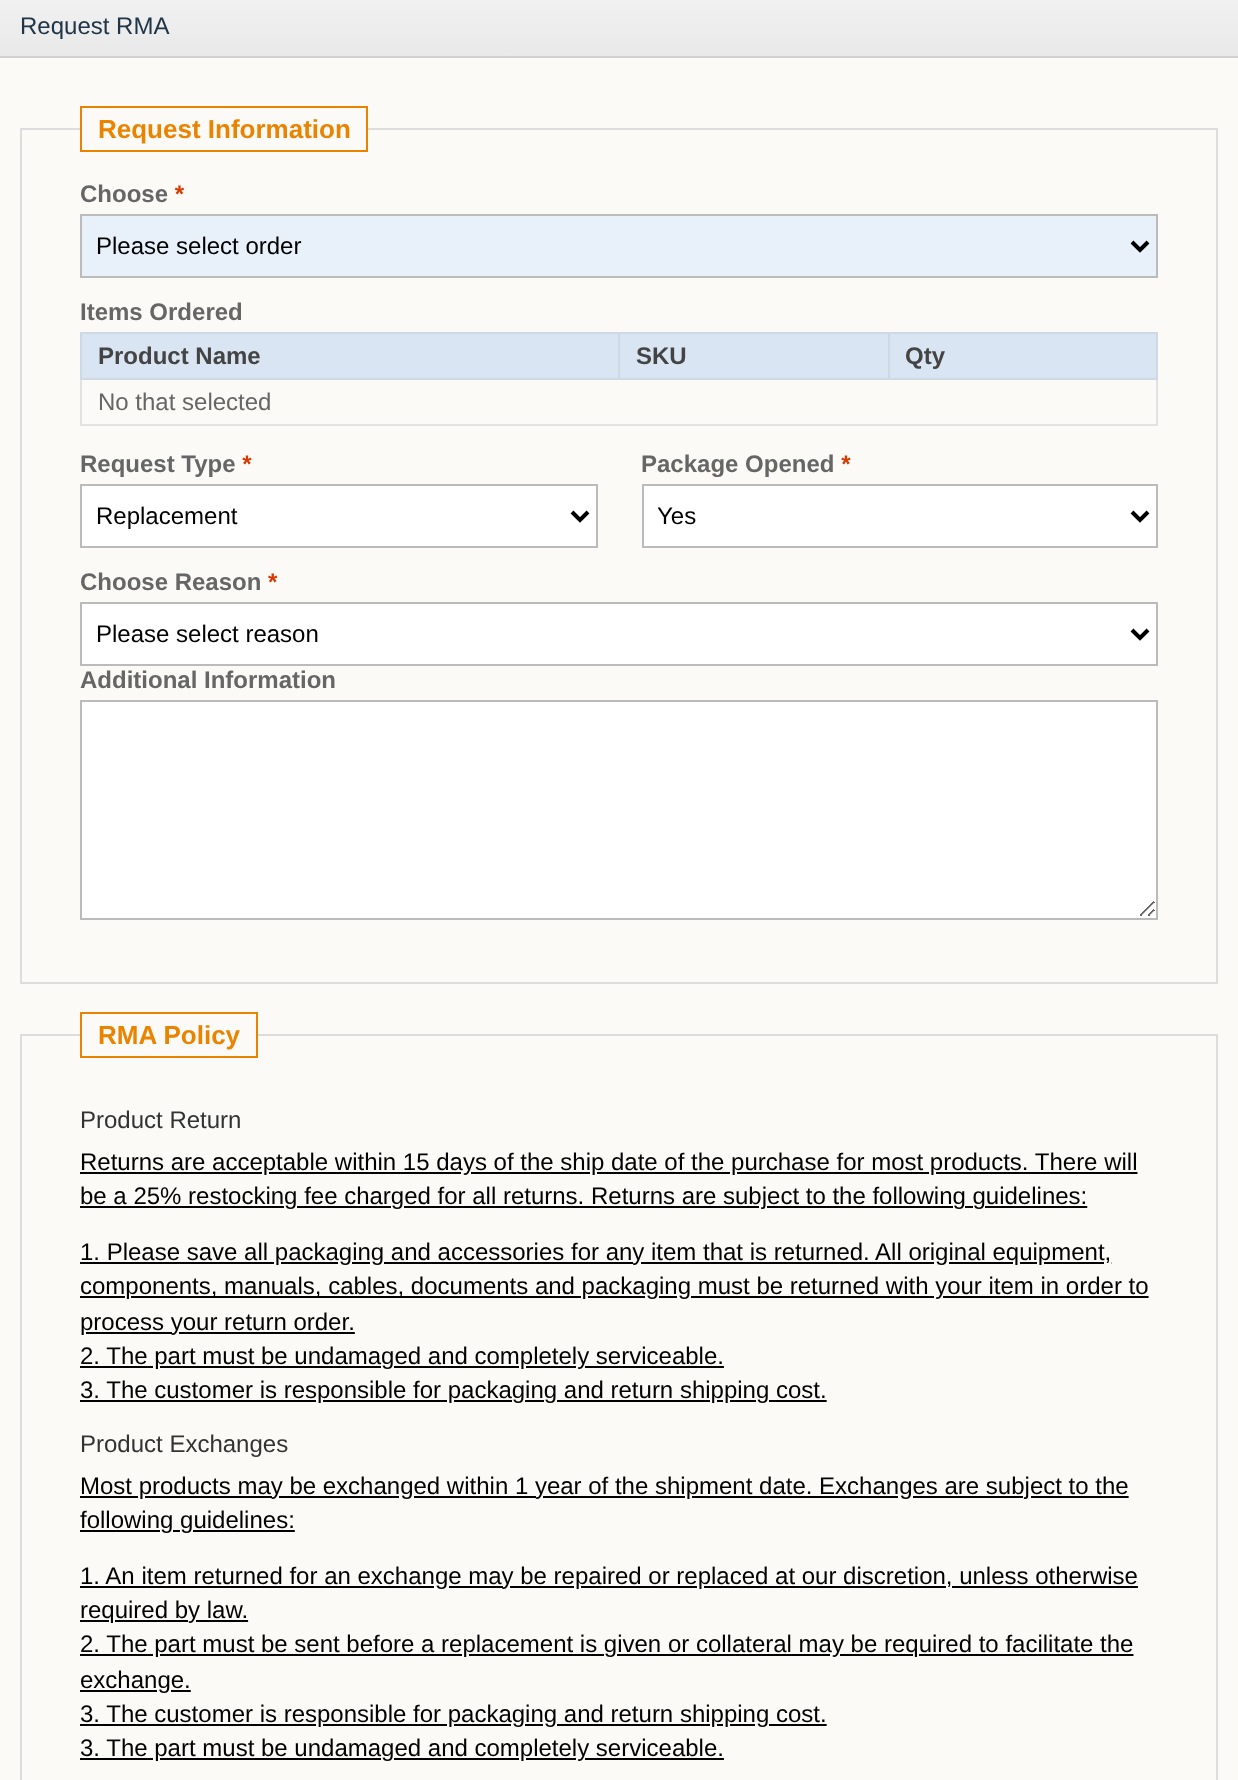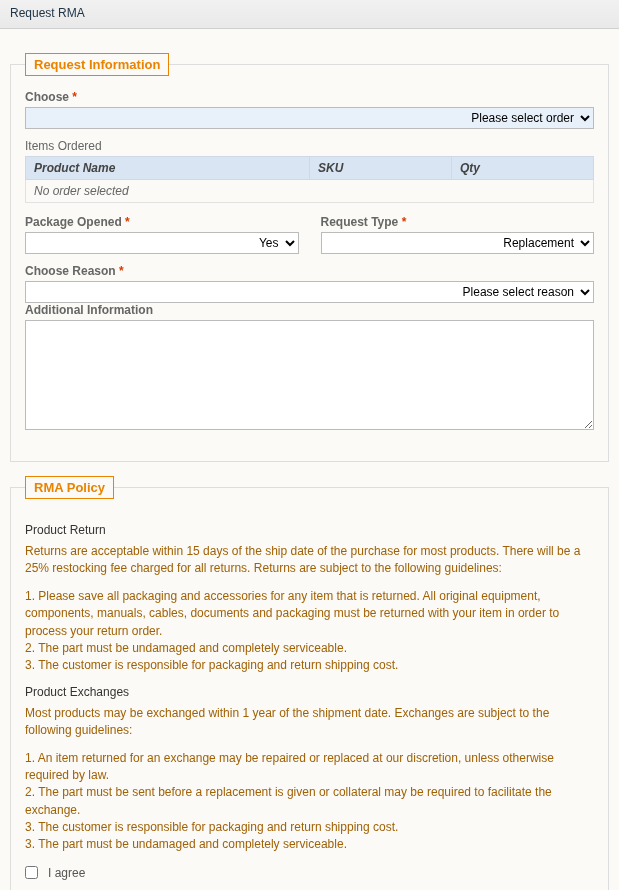--- a/index.html
+++ b/index.html
@@ -20,21 +20,21 @@
   font-weight: normal;
   color: #203548;
 }
 .page {
   background: #fbfaf6;
   padding: 10px 6px 20px;
 }
 fieldset {
   border: 1px solid #ddd;
   margin: 14px 4px 0;
-  padding: 14px 14px 18px;
+  padding: 14px 29px 18px;
   position: relative;
 }
 fieldset legend {
   border: 1px solid #e98300;
   color: #e98300;
   font-size: 13px;
   font-weight: bold;
   padding: 3px 8px;
   background: #fbfaf6;
 }
@@ -45,37 +45,35 @@
   color: #666;
   margin-bottom: 3px;
 }
 .req { color: #d83b01; }
 .select, select {
   width: 100%;
   border: 1px solid #bbb;
   background: #e8f0fa;
   font-size: 12px;
   padding: 2px 3px;
-  height: 22px;
-  text-align: right;
+  height: 32px;
 }
 select.plain { background: #fff; }
 .two-col { display: flex; gap: 22px; }
 .two-col > div { flex: 1; }
 .items-label {
-  font-weight: normal;
+  font-weight: bold;
   color: #666;
   margin: 4px 0 3px;
 }
 table.items {
   width: 100%;
   border-collapse: collapse;
   border: 1px solid #cfd9e5;
   margin-bottom: 12px;
-  font-style: italic;
 }
 table.items th {
   background: #d9e5f2;
   text-align: left;
   font-size: 12px;
   color: #444;
   padding: 4px 8px;
   border: 1px solid #cfd9e5;
   font-weight: bold;
 }
@@ -96,23 +94,24 @@
   padding: 3px;
 }
 .policy h3 {
   font-size: 12px;
   font-weight: normal;
   color: #333;
   margin: 10px 0 6px;
 }
 .policy h3:first-child { margin-top: 4px; }
 .policy p, .policy div.para {
-  color: #a16207;
+  color: #000000;
   line-height: 1.45;
   margin-bottom: 10px;
+  text-decoration: underline;
 }
 .agree-row {
   margin-top: 12px;
   display: flex;
   align-items: center;
   gap: 10px;
 }
 .agree-row label { font-weight: normal; color: #555; }
 </style>
 </head>
@@ -141,44 +140,44 @@
     <table class="items">
       <thead>
         <tr>
           <th style="width:50%">Product Name</th>
           <th style="width:25%">SKU</th>
           <th style="width:25%">Qty</th>
         </tr>
       </thead>
       <tbody>
         <tr>
-          <td colspan="3">No order selected</td>
+          <td colspan="3">No that selected</td>
         </tr>
       </tbody>
     </table>
 
     <div class="two-col">
+      <div class="field">
+        <label>
+          <span>Request Type</span>
+          <span class="req"> *</span>
+        </label>
+        <select class="plain">
+          <option>Replacement</option>
+        </select>
+      </div>
       <div class="field">
         <label>
           <span>Package Opened</span>
           <span class="req"> *</span>
         </label>
         <select class="plain">
           <option>Yes</option>
         </select>
       </div>
-      <div class="field">
-        <label>
-          <span>Request Type</span>
-          <span class="req"> *</span>
-        </label>
-        <select class="plain">
-          <option>Replacement</option>
-        </select>
-      </div>
     </div>
 
     <div class="field" style="margin-bottom:0">
       <label>
         <span>Choose Reason</span>
         <span class="req"> *</span>
       </label>
       <select class="plain">
         <option>Please select reason</option>
       </select>

